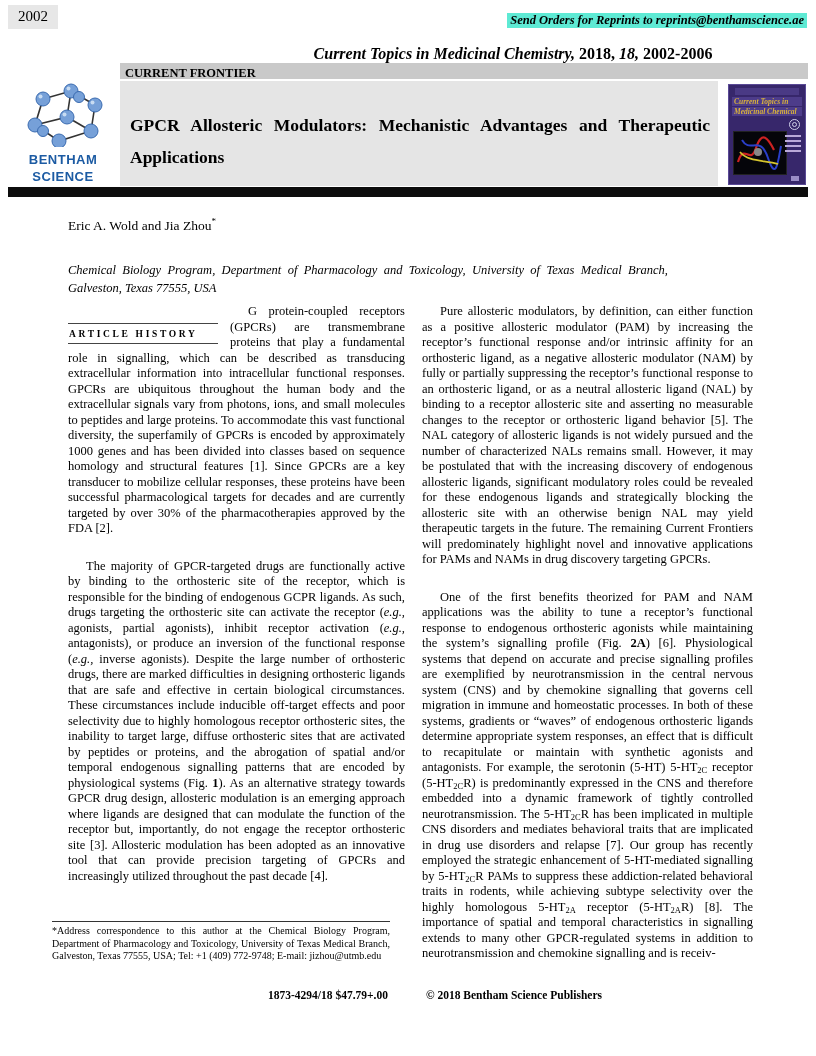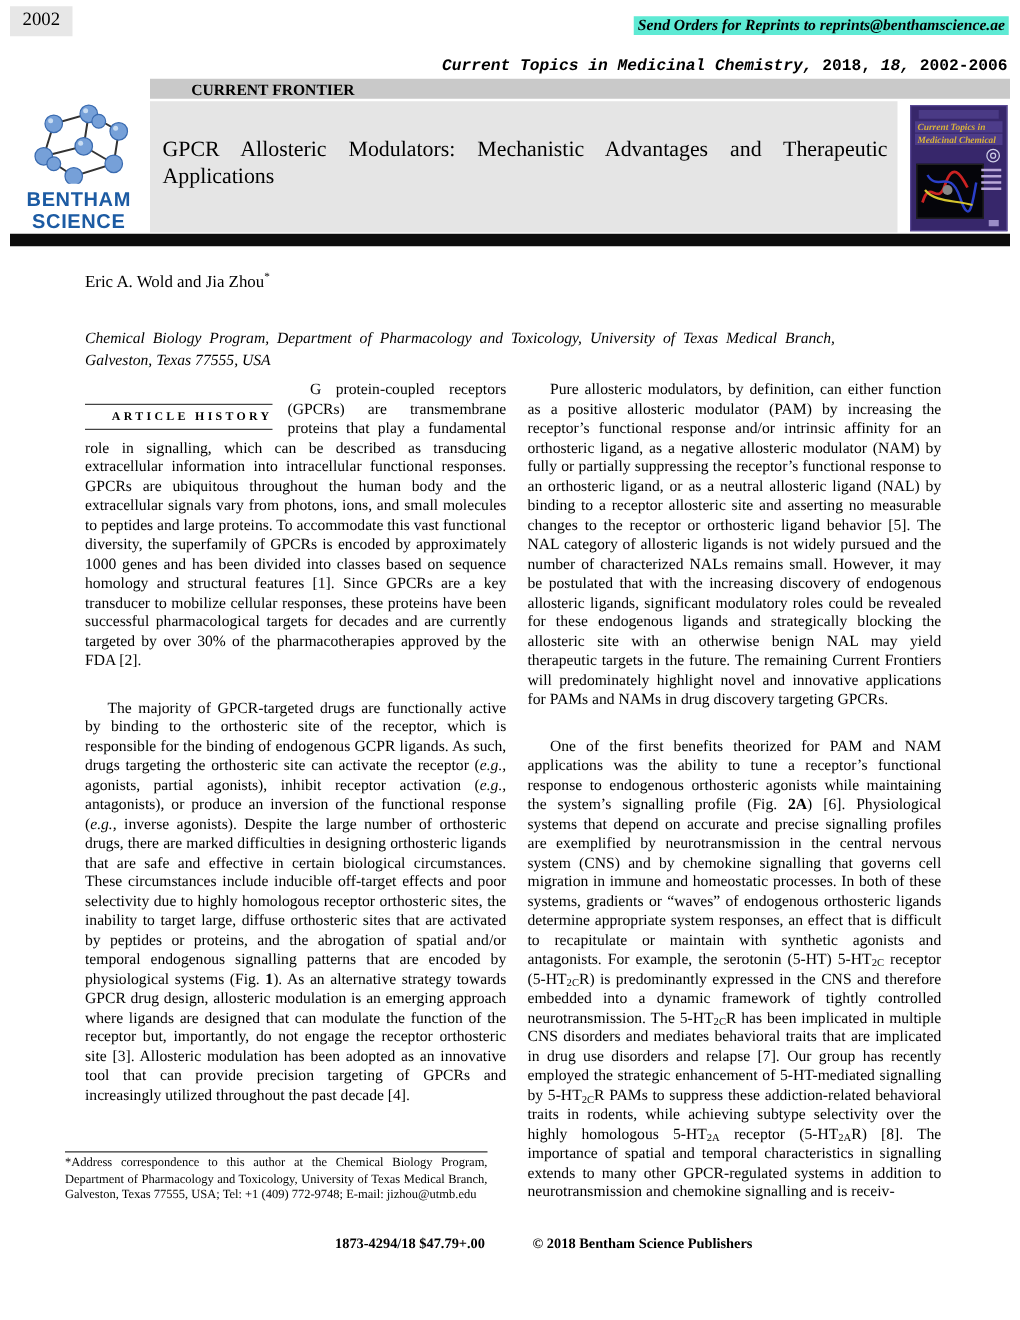--- a/index.html
+++ b/index.html
@@ -10,46 +10,45 @@
   
   .page-num{
     position:absolute;left:8px;top:5px;background:#e7e7e7;
     font-weight:normal;font-size:15px;padding:3px 10px 4px 10px;
   }
   .reprints{
     position:absolute;right:9px;top:13px;background:#5eead4;
     font-weight:bold;font-style:italic;font-size:12.5px;padding:0 3px;
   }
   .journal-line{
-    position:absolute;top:45px;left:220px;right:10px;text-align:right;
-    font-size:13px;white-space:nowrap;font-family:Liberation Mono, monospace;
+    position:absolute;top:45px;left:220px;right:10px;text-align:center;
+    font-size:16px;white-space:nowrap;
   }
   
   .section-bar{
     position:absolute;top:63px;left:120px;right:8px;height:16px;
     background:#c9c9c9;
-    padding-left:28px;
   }
   .section-bar span{
     font-weight:bold;font-size:12.5px;line-height:16px;padding-left:5px;display:inline-block;
   }
   .title-box{
     position:absolute;top:81px;left:120px;width:598px;height:105px;
     background:#e5e5e5;
   }
   .article-title{
-    font-weight:normal;font-size:17.5px;line-height:21px;
+    font-weight:bold;font-size:17.5px;line-height:32px;
     padding:28px 8px 0 10px;text-align:justify;
   }
   .logo{
     position:absolute;left:10px;top:83px;width:106px;height:104px;text-align:center;
   }
   .logo-text{
     font-family:"Liberation Sans", sans-serif;font-weight:bold;color:#1c5ba3;
-    font-size:16px;line-height:17px;letter-spacing:0.5px;
+    font-size:13px;line-height:17px;letter-spacing:0.5px;
   }
   .cover{
     position:absolute;left:728px;top:84px;width:78px;height:101px;
     background:#37276b;border:1px solid #5a4a96;box-sizing:border-box;
     font-family:"Liberation Serif", serif;
   }
   .cover-top-smudge{height:7px;margin:3px 6px 2px 6px;background:#4a3a85;}
   .cover-band{
     background:#4d3c8a;color:#d9b23c;font-style:italic;font-weight:bold;
     font-size:7.5px;line-height:9px;margin:1px 3px;padding-left:2px;white-space:nowrap;overflow:hidden;
@@ -88,21 +87,20 @@
     font-size:12.5px;line-height:15.5px;text-align:justify;margin:0;text-indent:18px;
   }
   .para + .para{margin-top:22px;}
   
   .history-float{float:left;width:150px;margin-right:12px;margin-bottom:6px;}
   .ah-rule{border-top:1.3px solid #444;}
   .ah-rule-top{margin-top:19px;}
   .ah-heading{
     font-weight:bold;font-size:9.5px;letter-spacing:0.28em;
     padding:5px 0 4px 1px;
-    text-align:right;
   }
   .ah-line{font-size:8.8px;line-height:13px;padding-top:1px;}
   .ah-lines{padding-top:6px;}
   .ah-doi{margin-top:10px;font-style:italic;font-size:8.8px;line-height:12px;overflow-wrap:anywhere;}
   sub{font-size:8.5px;line-height:0;vertical-align:-2px;}
   
   .footnote-wrap{position:absolute;top:921px;left:52px;width:338px;}
   .footnote-rule{border-top:1.5px solid #333;margin-bottom:3px;}
   .footnote{font-size:10px;line-height:12.6px;text-align:justify;}
   

